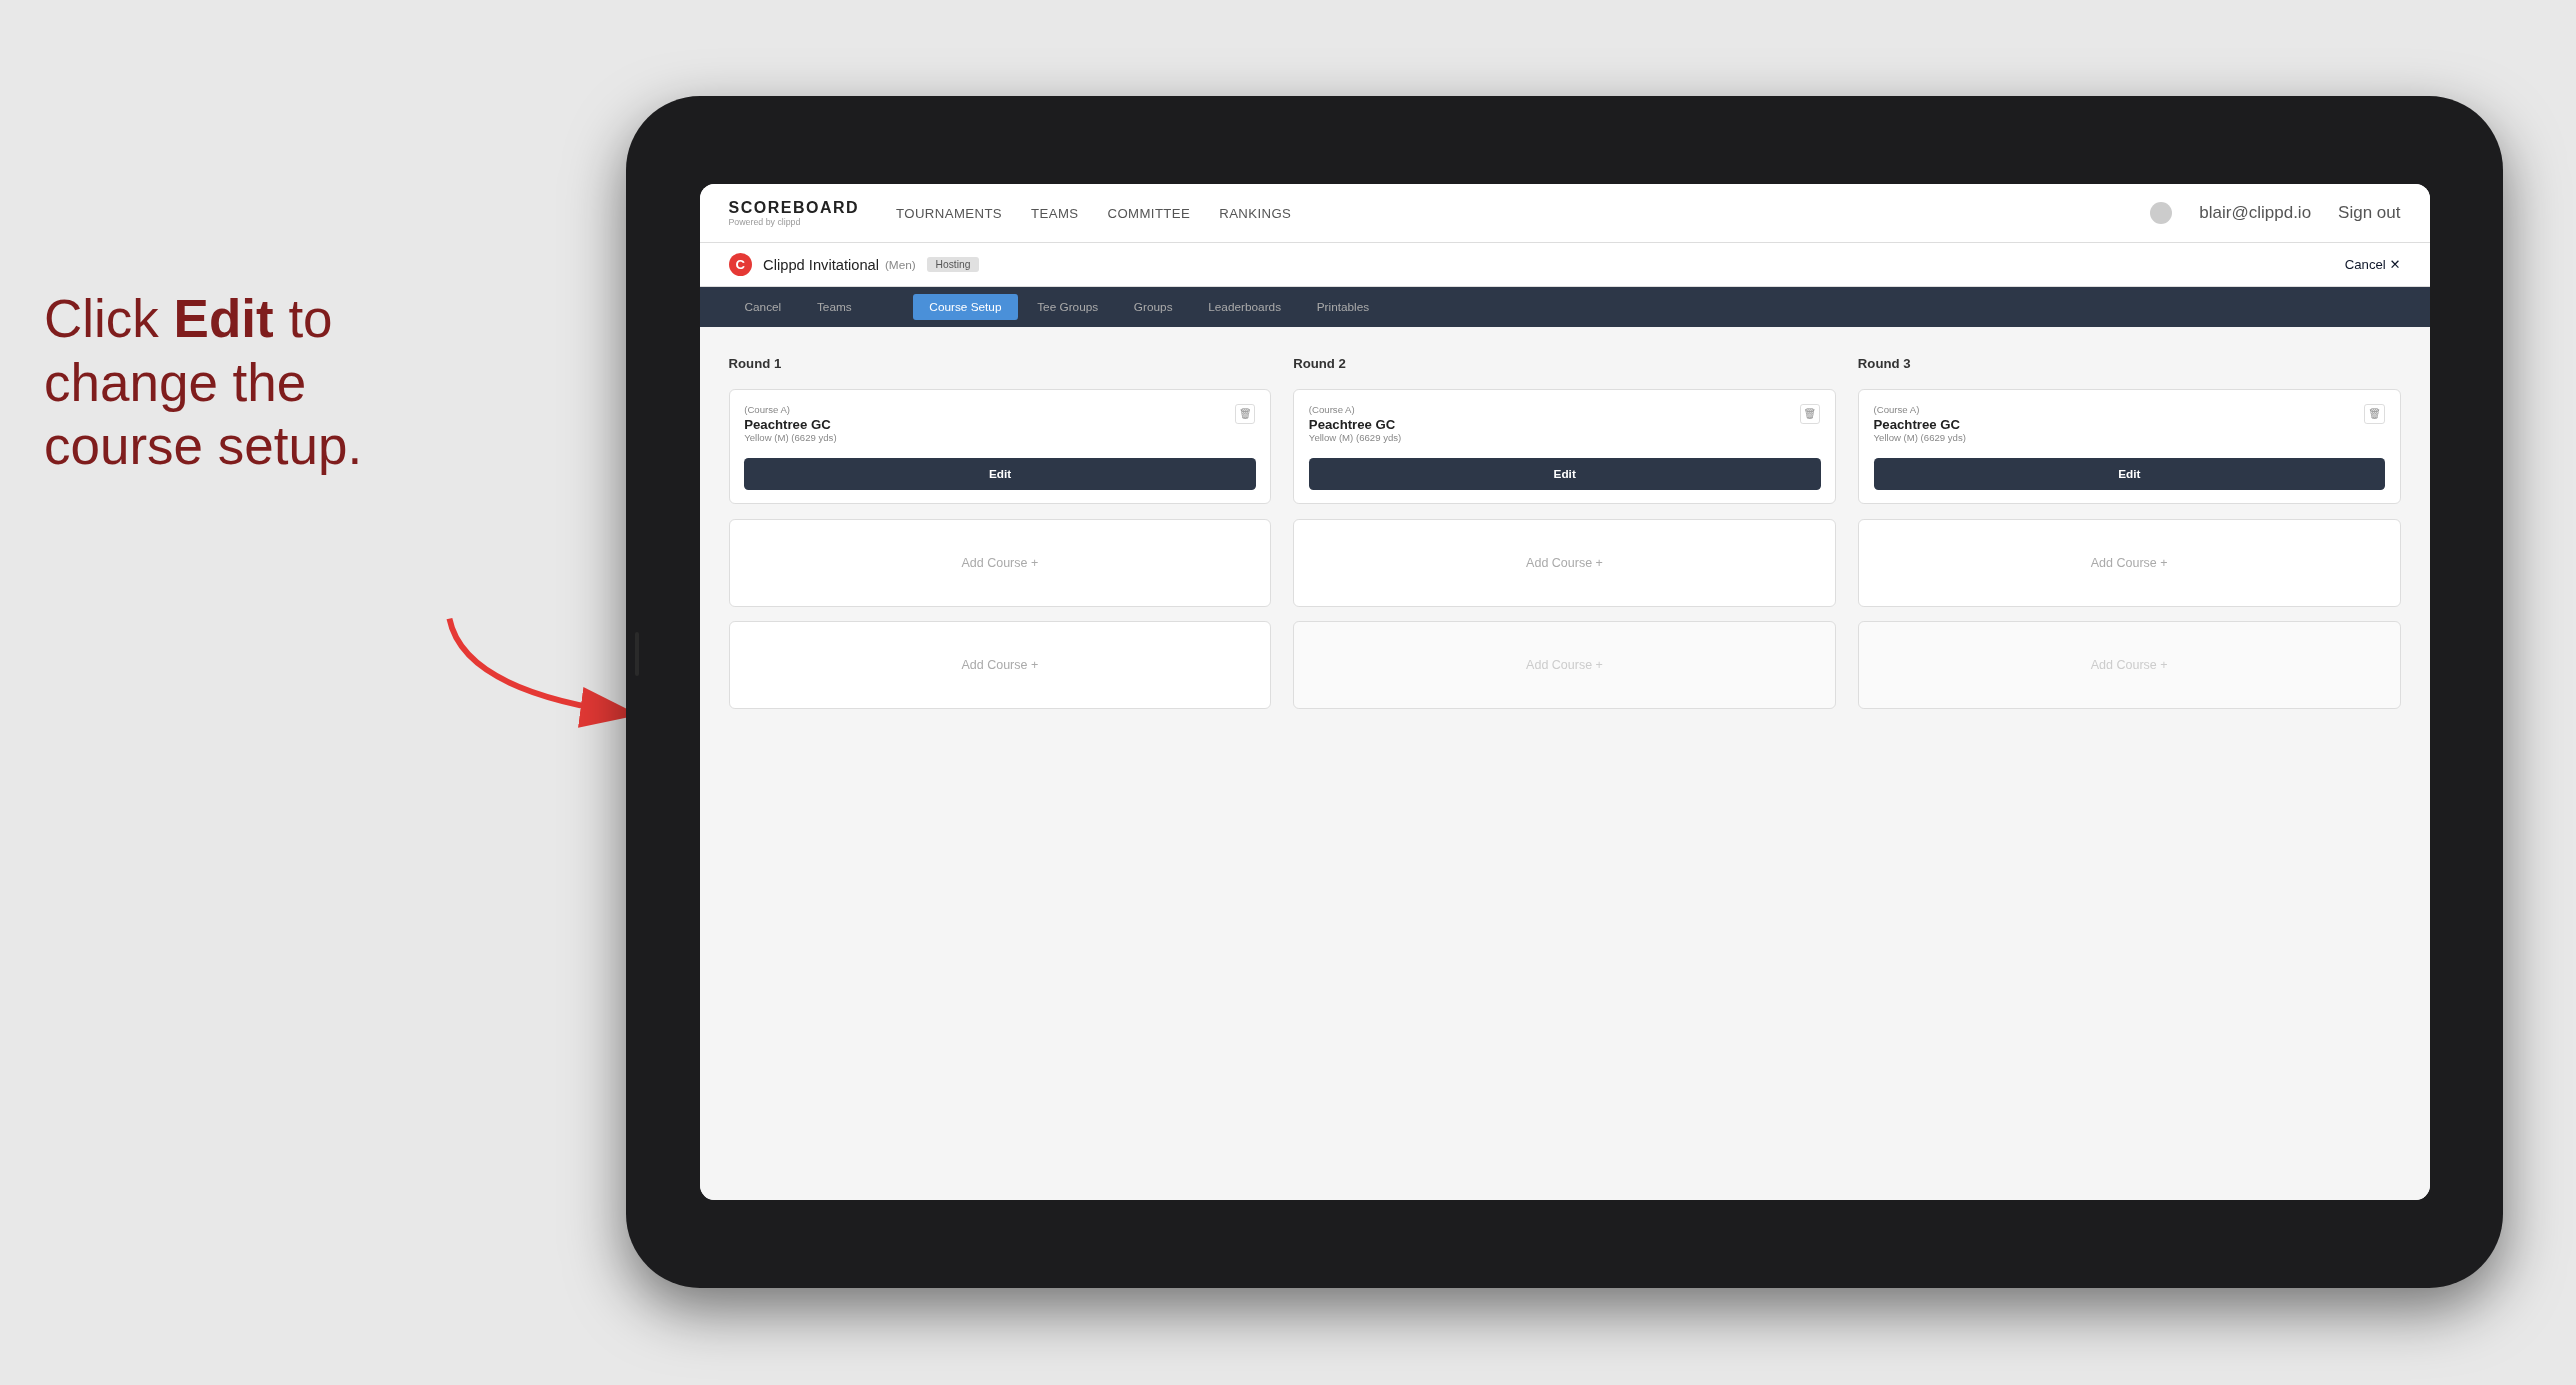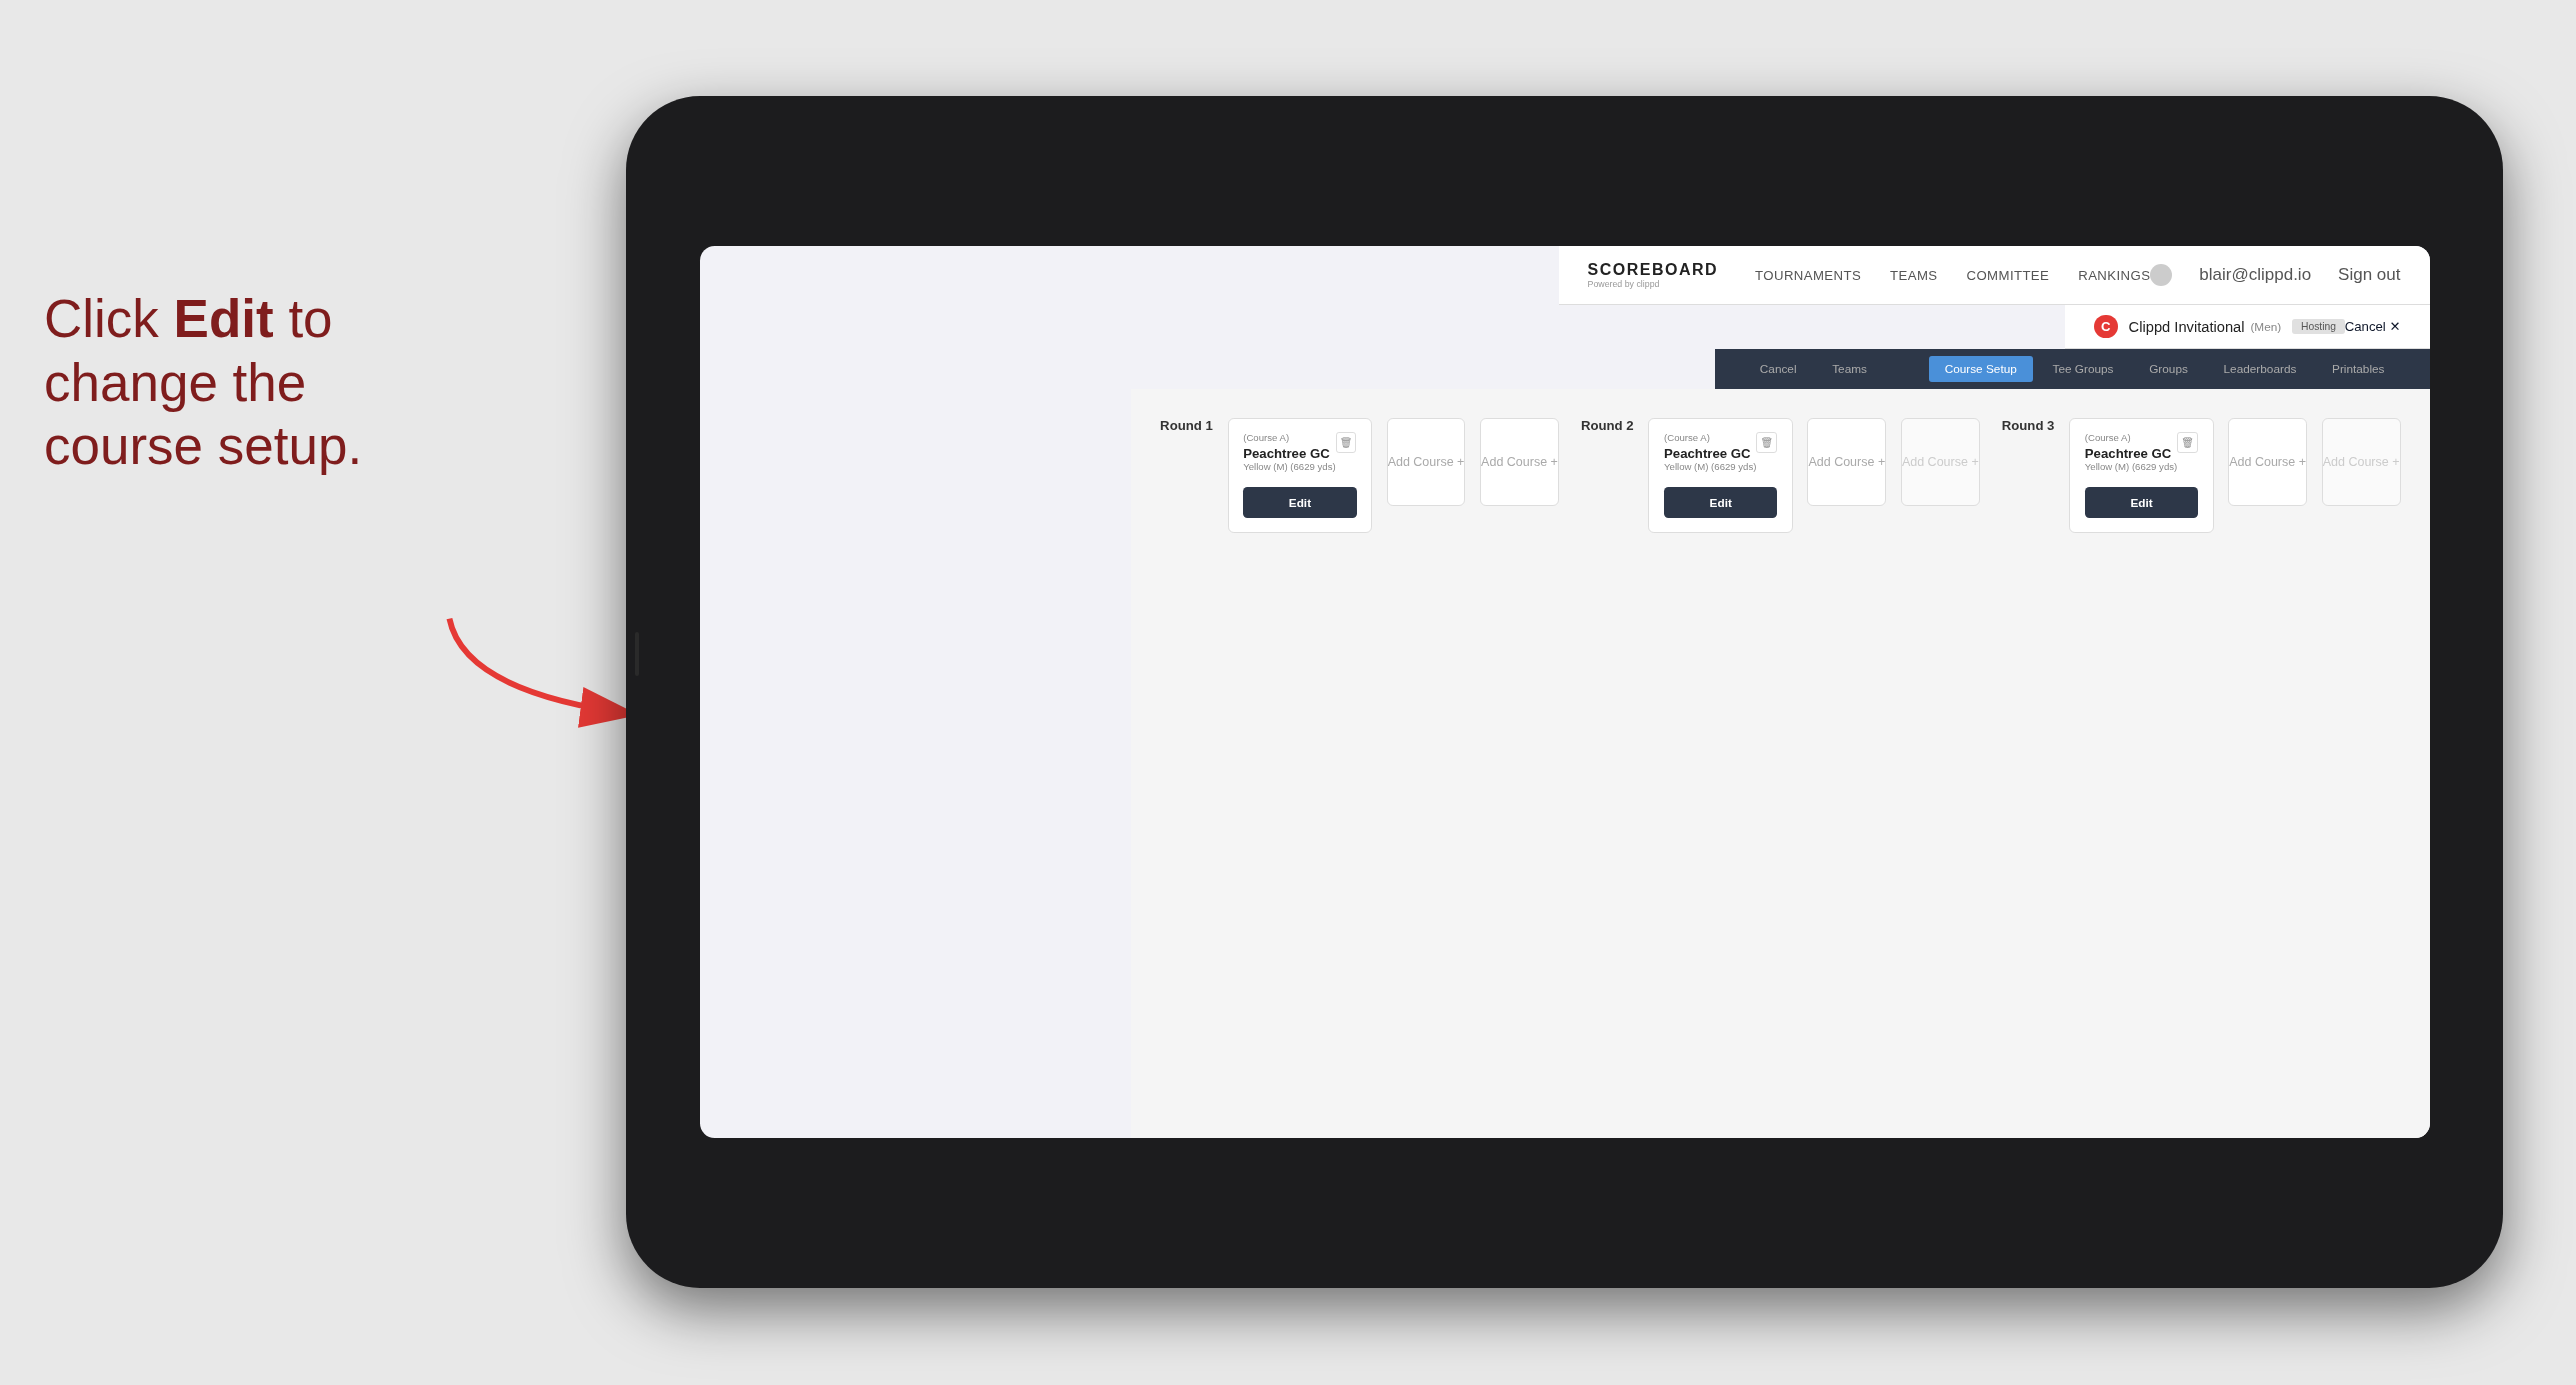--- a/index.html
+++ b/index.html
@@ -39,27 +39,26 @@
       background: #1c1c1e;
       border-radius: 74px;
       box-shadow: 0 22px 59px rgba(0,0,0,0.5);
       display: flex;
       align-items: center;
       justify-content: center;
     }
 
     .tablet-screen {
       width: 1730px;
-      height: 892px;
+      height: 1016px;
       background: #f2f2f7;
       border-radius: 14.7px;
       overflow: hidden;
       display: flex;
       flex-direction: column;
-      align-items: flex-end;
     }
 
     
     .top-nav {
       background: #ffffff;
       border-bottom: 0.7px solid #ddd;
       display: flex;
       align-items: center;
       padding: 0 29px;
       height: 59px;
@@ -190,21 +189,21 @@
     }
 
     .rounds-container {
       display: flex;
       gap: 22px;
     }
 
     .round-column {
       flex: 1;
       display: flex;
-      flex-direction: row;
+      flex-direction: column;
       gap: 14.7px;
     }
 
     .round-label {
       font-size: 13.2px;
       font-weight: 600;
       color: #333;
       margin-bottom: 3.7px;
     }
 

